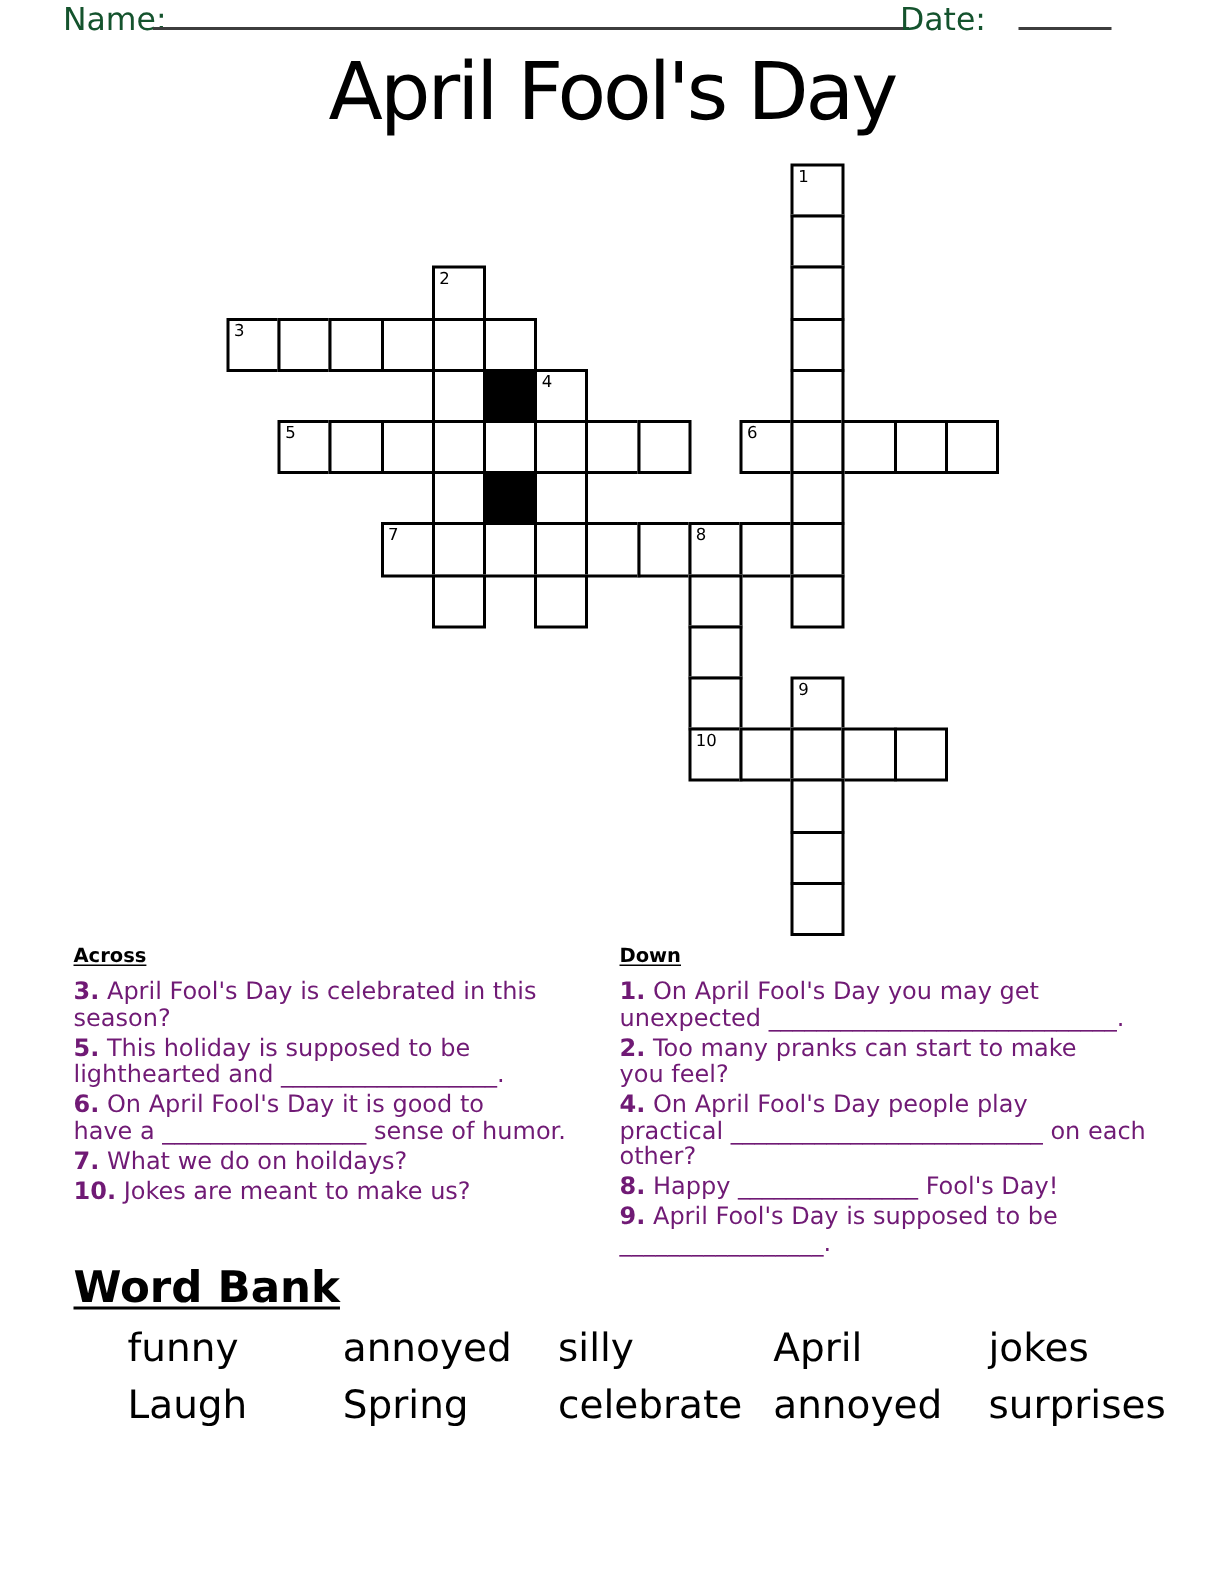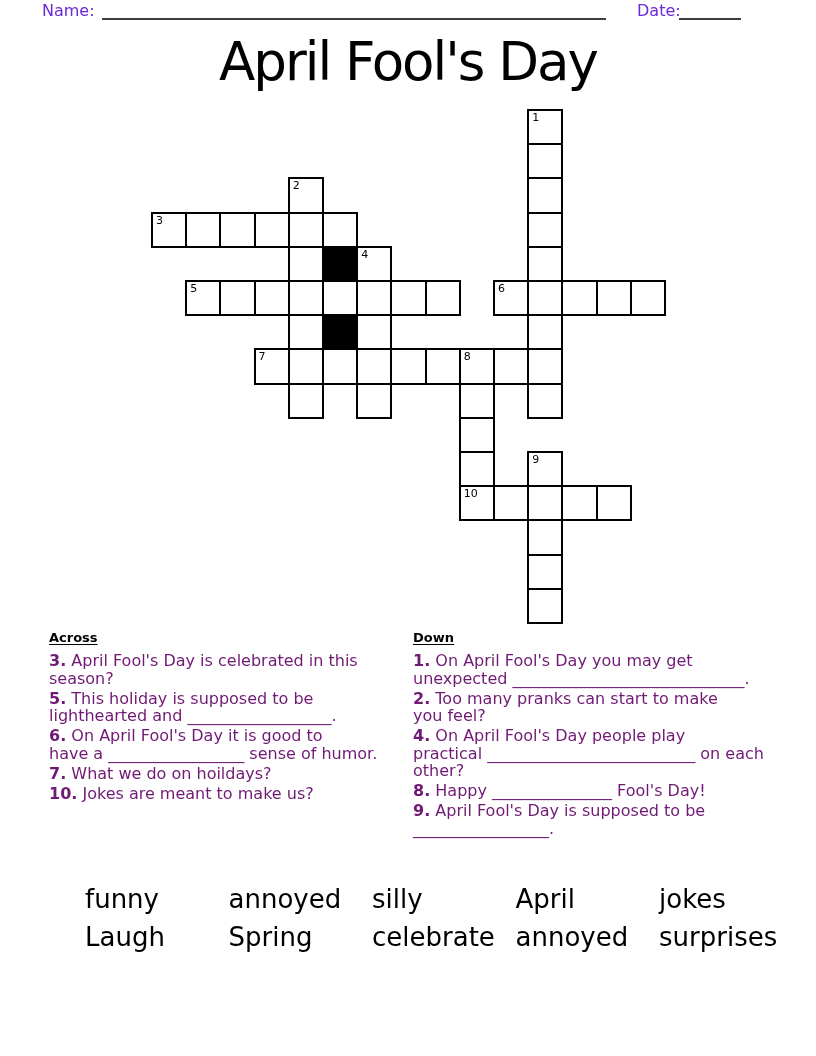--- a/index.html
+++ b/index.html
@@ -2,23 +2,23 @@
 <html><head>
 <meta charset="utf-8">
 <style>
   html,body{margin:0;padding:0;background:#fff;}
   .page{
     position:relative;width:816px;height:1056px;background:#ffffff;
     font-family:"DejaVu Sans","Liberation Sans",sans-serif;color:#000;
     overflow:hidden;
   }
   
-  .hdr-label{position:absolute;top:1px;font-size:16px;color:#6d28d9;}
+  .hdr-label{position:absolute;top:1px;font-size:21px;color:#14532d;}
   .name-label{left:42px;}
-  .date-label{left:637px;}
+  .date-label{left:600px;}
   .fill-line{position:absolute;top:1px;height:17px;border-bottom:2px solid #3d3d3d;}
   .name-line{left:102px;width:504px;}
   .date-line{left:679px;width:62px;}
   
   .title{
     position:absolute;left:0;right:0;top:33px;text-align:center;
     font-size:53px;letter-spacing:-2px;line-height:58px;color:#000;
   }
   
   .grid{position:absolute;left:151px;top:109px;width:516px;height:516px;}
@@ -155,20 +155,21 @@
     <div class="clue-heading">Down</div>
     <div id="down-list">
         <div class="clue"><b>1.</b> On April Fool's Day you may get<br>unexpected _____________________________.</div>
         <div class="clue"><b>2.</b> Too many pranks can start to make<br>you feel?</div>
         <div class="clue"><b>4.</b> On April Fool's Day people play<br>practical __________________________ on each<br>other?</div>
         <div class="clue"><b>8.</b> Happy _______________ Fool's Day!</div>
         <div class="clue"><b>9.</b> April Fool's Day is supposed to be<br>_________________.</div>
       </div>
   </div>
 
+  <div class="wb-heading">Word Bank</div>
   <div class="wb-table" id="wb-table">
       <div class="wb-row">
         <div class="wb-word">funny</div>
         <div class="wb-word">annoyed</div>
         <div class="wb-word">silly</div>
         <div class="wb-word">April</div>
         <div class="wb-word">jokes</div>
       </div>
       <div class="wb-row">
         <div class="wb-word">Laugh</div>

